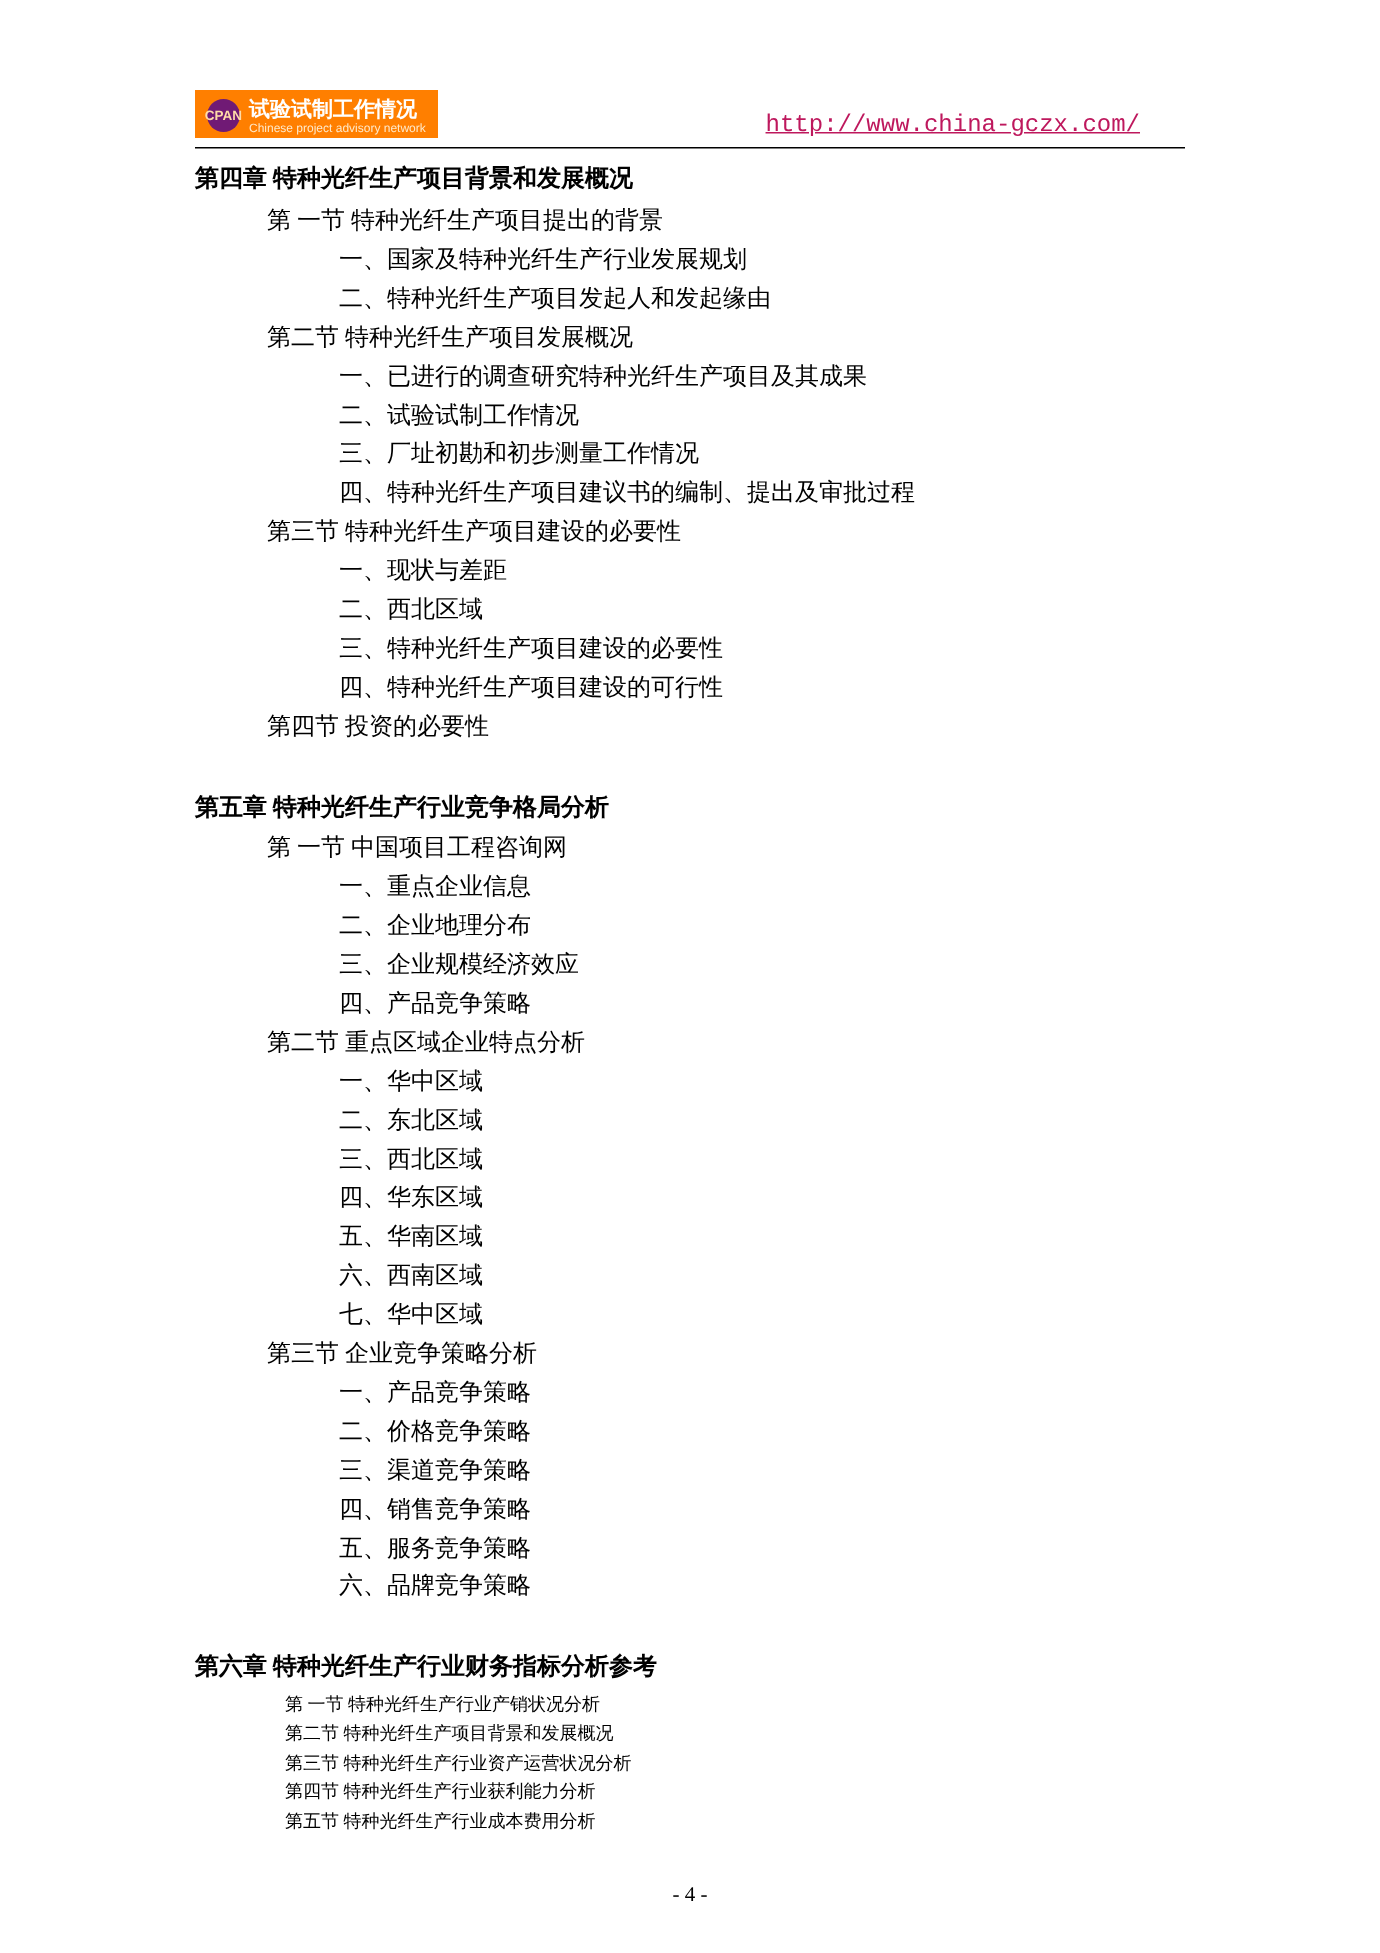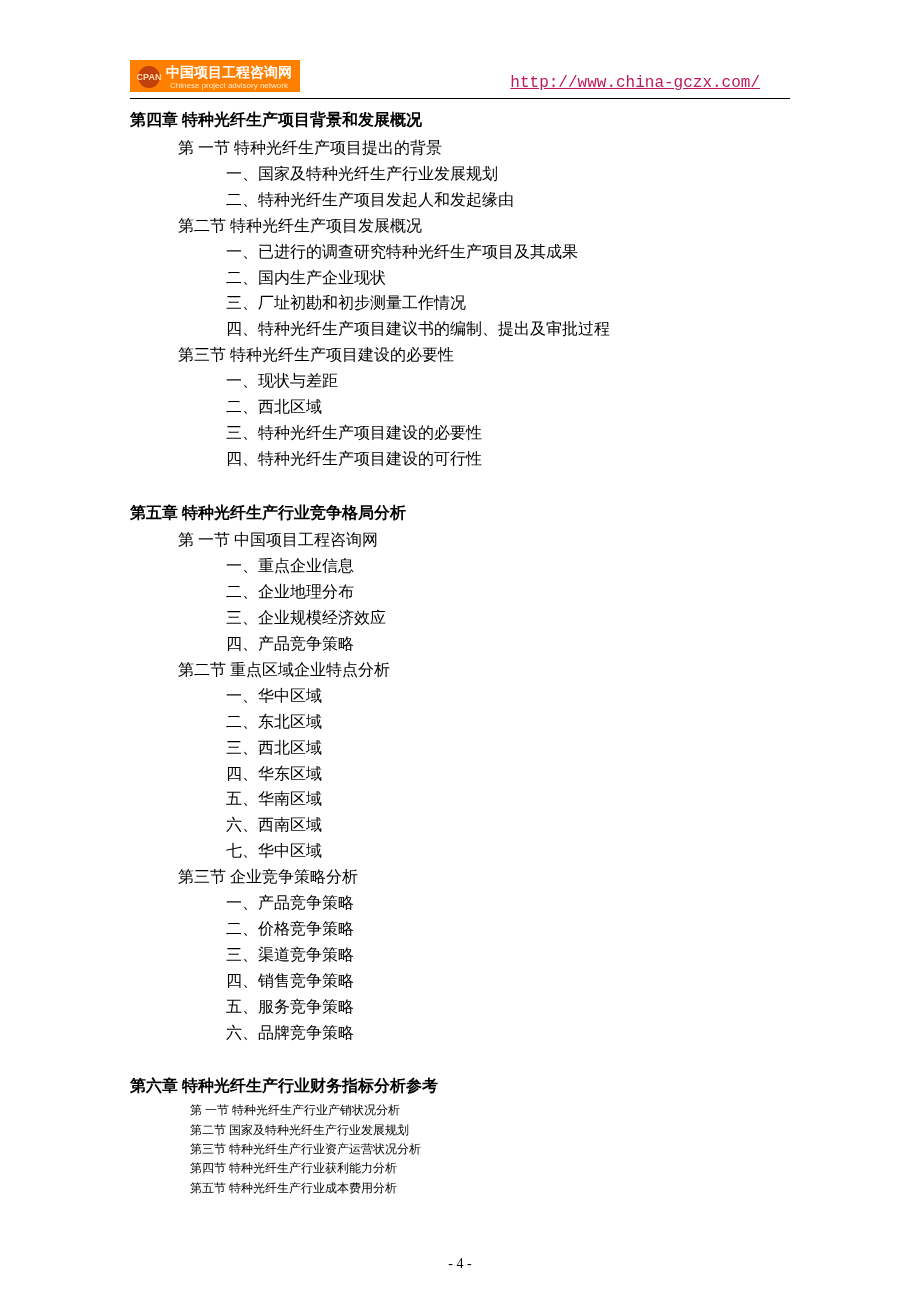--- a/index.html
+++ b/index.html
@@ -26,21 +26,21 @@
       padding: 4px 8px 2px 8px;
       display: inline-flex;
       align-items: center;
       gap: 6px;
       font-family: "Microsoft YaHei", sans-serif;
     }
     .logo-mark {
       width: 22px;
       height: 22px;
       border-radius: 50%;
-      background: #c2410c;
+      background: #701a75;
       display: flex;
       align-items: center;
       justify-content: center;
       font-size: 9px;
       color: #ffdca8;
       font-weight: bold;
     }
     .logo-text .cn { font-size: 14px; font-weight: bold; line-height: 1.2; display: block; }
     .logo-text .en { font-size: 8px; color: #ffe9c9; line-height: 1.2; display: block; text-align: center; }
     .url {
@@ -89,46 +89,47 @@
   </style>
 </head>
 <body>
 
 <div class="page">
 
   <div class="header">
     <div class="logo">
       <div class="logo-mark">CPAN</div>
       <div class="logo-text">
-        <span class="cn">中国项目工程咨询网</span>
+        <span class="cn">试验试制工作情况</span>
         <span class="en">Chinese project advisory network</span>
       </div>
     </div>
     <a class="url">http://www.china-gczx.com/</a>
   </div>
   <hr class="divider">
 
   <div class="chapter">第四章  特种光纤生产项目背景和发展概况</div>
 
   <div class="section">第 一节  特种光纤生产项目提出的背景</div>
   <div class="item">一、国家及特种光纤生产行业发展规划</div>
   <div class="item">二、特种光纤生产项目发起人和发起缘由</div>
 
   <div class="section">第二节   特种光纤生产项目发展概况</div>
   <div class="item">一、已进行的调查研究特种光纤生产项目及其成果</div>
-  <div class="item">二、国内生产企业现状</div>
+  <div class="item">二、试验试制工作情况</div>
   <div class="item">三、厂址初勘和初步测量工作情况</div>
   <div class="item">四、特种光纤生产项目建议书的编制、提出及审批过程</div>
 
   <div class="section">第三节   特种光纤生产项目建设的必要性</div>
   <div class="item">一、现状与差距</div>
   <div class="item">二、西北区域</div>
   <div class="item">三、特种光纤生产项目建设的必要性</div>
   <div class="item">四、特种光纤生产项目建设的可行性</div>
 
+  <div class="section">第四节    投资的必要性</div>
 
   <div class="chapter gap">第五章  特种光纤生产行业竞争格局分析</div>
 
   <div class="section">第 一节    中国项目工程咨询网</div>
   <div class="item">一、重点企业信息</div>
   <div class="item">二、企业地理分布</div>
   <div class="item">三、企业规模经济效应</div>
   <div class="item">四、产品竞争策略</div>
 
   <div class="section">第二节    重点区域企业特点分析</div>
@@ -143,20 +144,20 @@
   <div class="section">第三节    企业竞争策略分析</div>
   <div class="item">一、产品竞争策略</div>
   <div class="item">二、价格竞争策略</div>
   <div class="item">三、渠道竞争策略</div>
   <div class="item">四、销售竞争策略</div>
   <div class="item">五、服务竞争策略</div>
   <div class="item">六、品牌竞争策略</div>
 
   <div class="chapter gap">第六章  特种光纤生产行业财务指标分析参考</div>
   <div class="sub-section">第 一节  特种光纤生产行业产销状况分析</div>
-  <div class="sub-section">第二节   国家及特种光纤生产行业发展规划</div>
+  <div class="sub-section">第二节   特种光纤生产项目背景和发展概况</div>
   <div class="sub-section">第三节   特种光纤生产行业资产运营状况分析</div>
   <div class="sub-section">第四节   特种光纤生产行业获利能力分析</div>
   <div class="sub-section">第五节   特种光纤生产行业成本费用分析</div>
 
 </div>
 
 <div class="page-no">- 4 -</div>
 
 </body></html>

